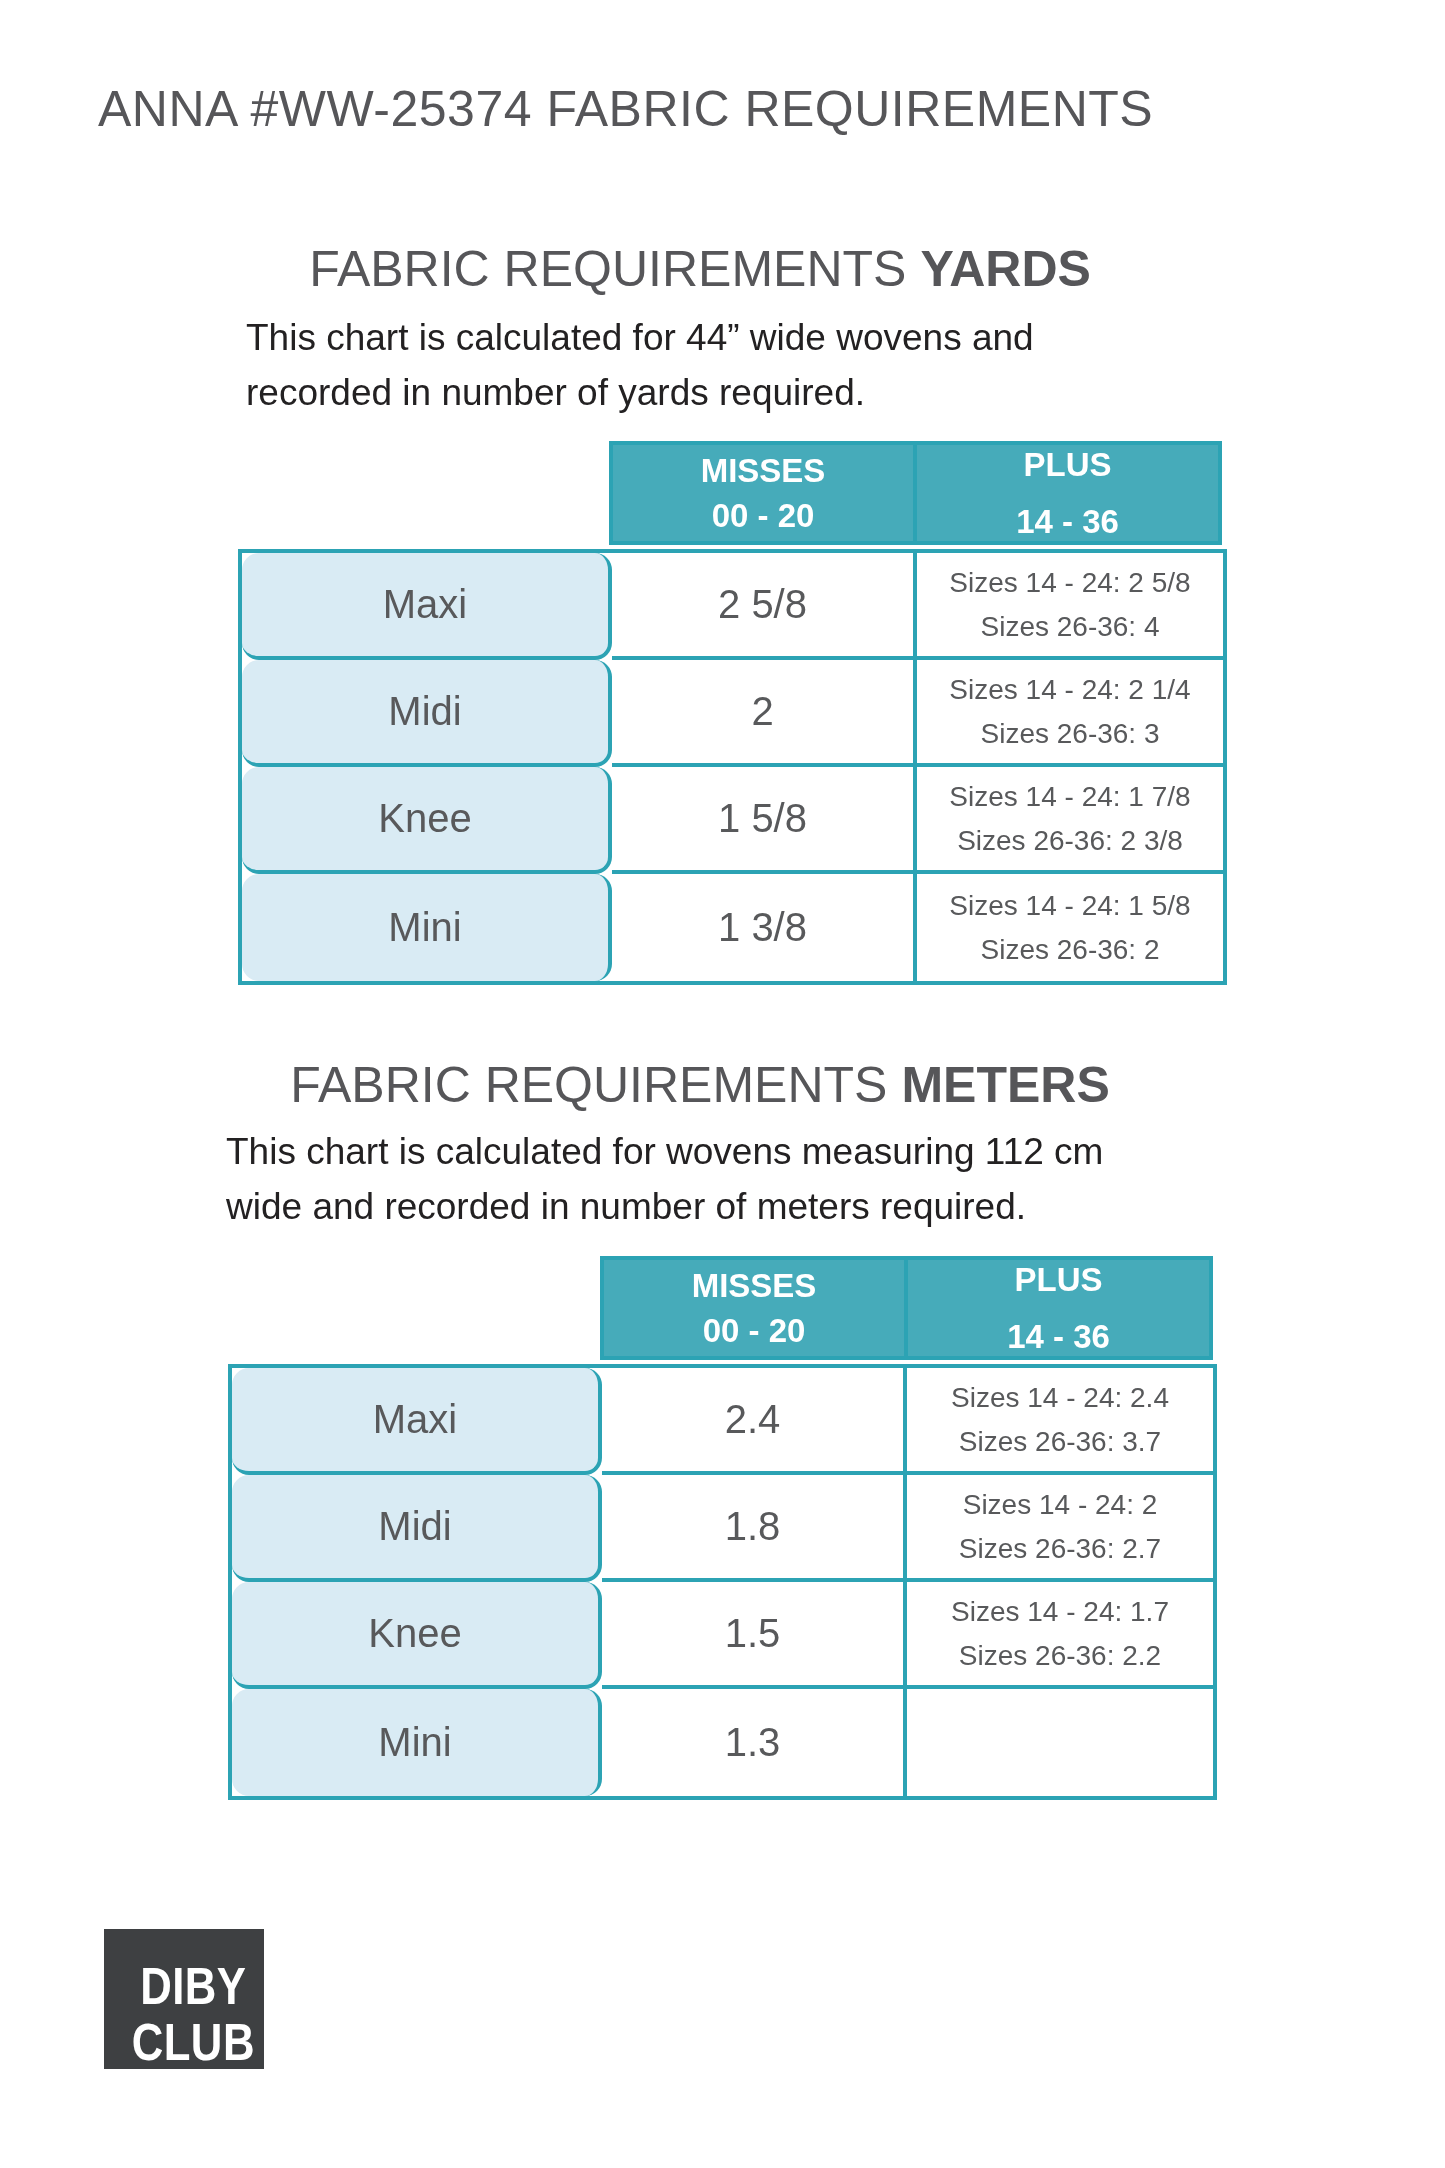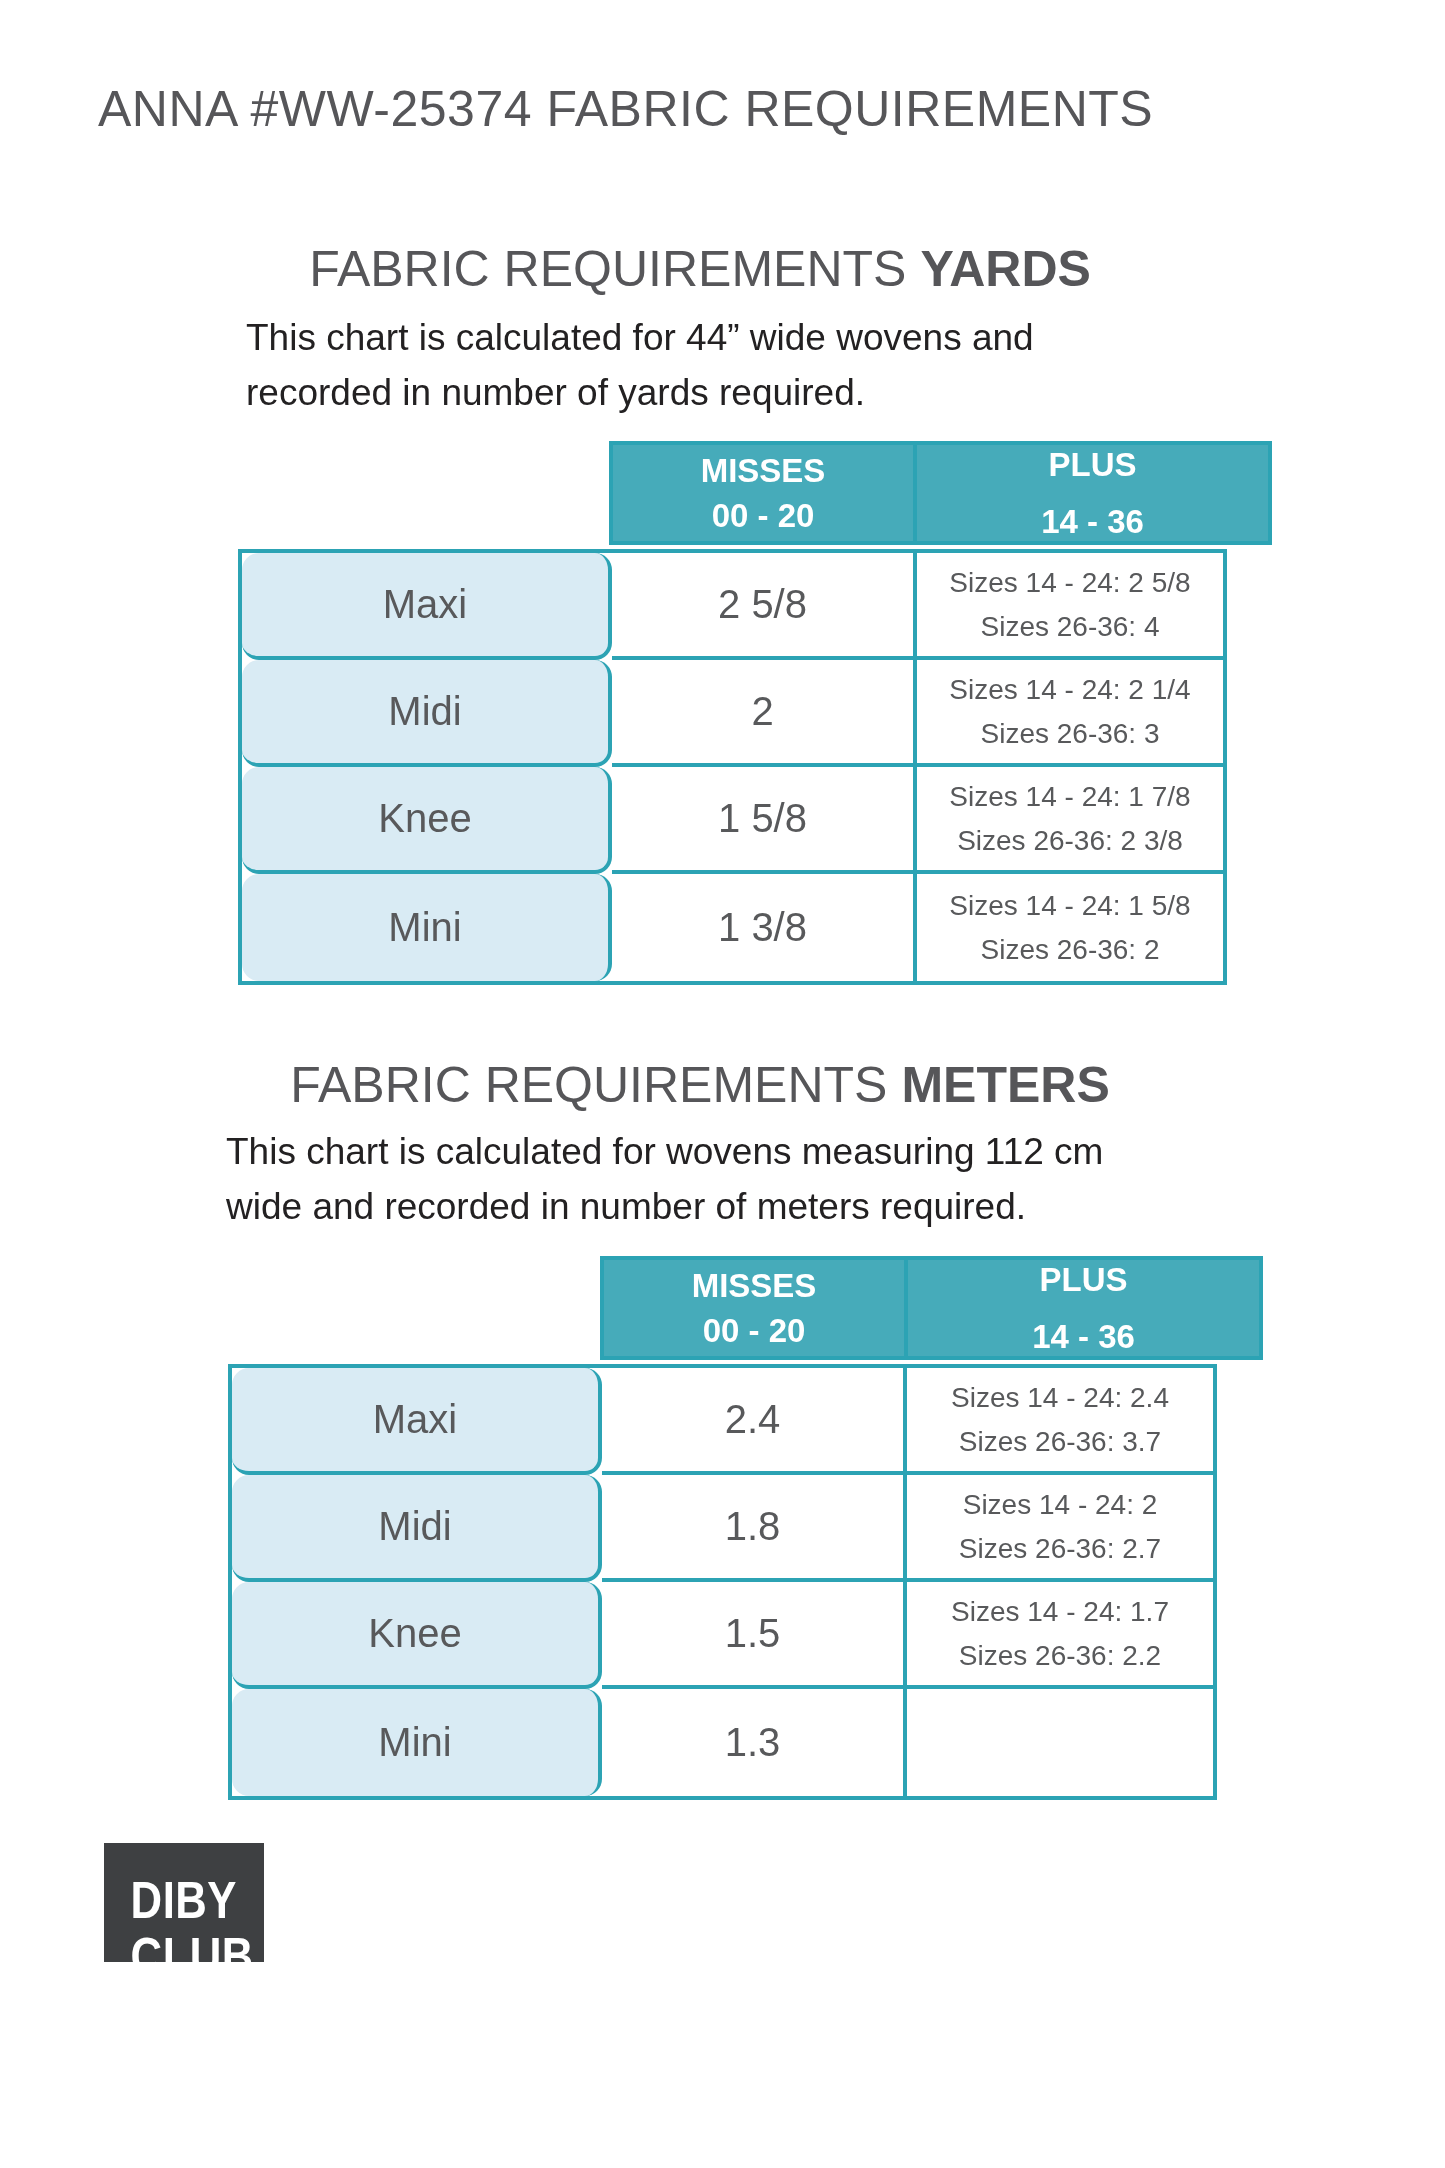--- a/index.html
+++ b/index.html
@@ -40,21 +40,21 @@
   .thead{ position:absolute; display:flex; }
   .t1-head{ left:609px; top:441px; }
   .t2-head{ left:600px; top:1256px; }
   .hcell{
     width:308px; height:104px; background:var(--teal);
     border:4px solid var(--teal-border);
     display:flex; flex-direction:column; justify-content:center; align-items:center;
     color:#ffffff; font-weight:bold; font-size:33px; line-height:45px;
     text-align:center;
   }
-  .hcell + .hcell{ margin-left:-4px; width:359px;gap:12px; }
+  .hcell + .hcell{ margin-left:-4px; width:309px;gap:12px; }
 
   .tbody{
     position:absolute; display:grid;
     grid-template-columns:370px 305px 306px;
     grid-auto-rows:107px;
     border:4px solid var(--teal-border);
     background:#ffffff;
   }
   .t1-body{ left:238px; top:549px; }
   .t2-body{ left:228px; top:1364px; }
@@ -62,22 +62,22 @@
     display:flex; flex-direction:column; justify-content:center; align-items:center;
     text-align:center; color:var(--cell-gray);
     border-bottom:4px solid var(--teal-border);
   }
   .cell.c1{ background:var(--light-blue); border-right:4px solid var(--teal-border); font-size:40px;border-radius:17px; }
   .cell.c2{ border-right:4px solid var(--teal-border); font-size:40px; }
   .cell.c3{ font-size:28px; line-height:44px; }
   .cell.lr{ border-bottom:none; }
 
   .logo{
-    position:absolute; left:104px; top:1843px;
-    width:160px; height:119px; background:var(--logo-bg);
+    position:absolute; left:104px; top:1929px;
+    width:160px; height:140px; background:var(--logo-bg);text-align:center;
   }
   .logo-text{
     color:#ffffff; font-weight:bold; font-size:46px; line-height:50px;
     padding:26px 0 0 28px; letter-spacing:0.5px;
     transform:scale(0.95,1.12); transform-origin:top left; white-space:nowrap;
   }
 </style>
 </head>
 <body>
 

